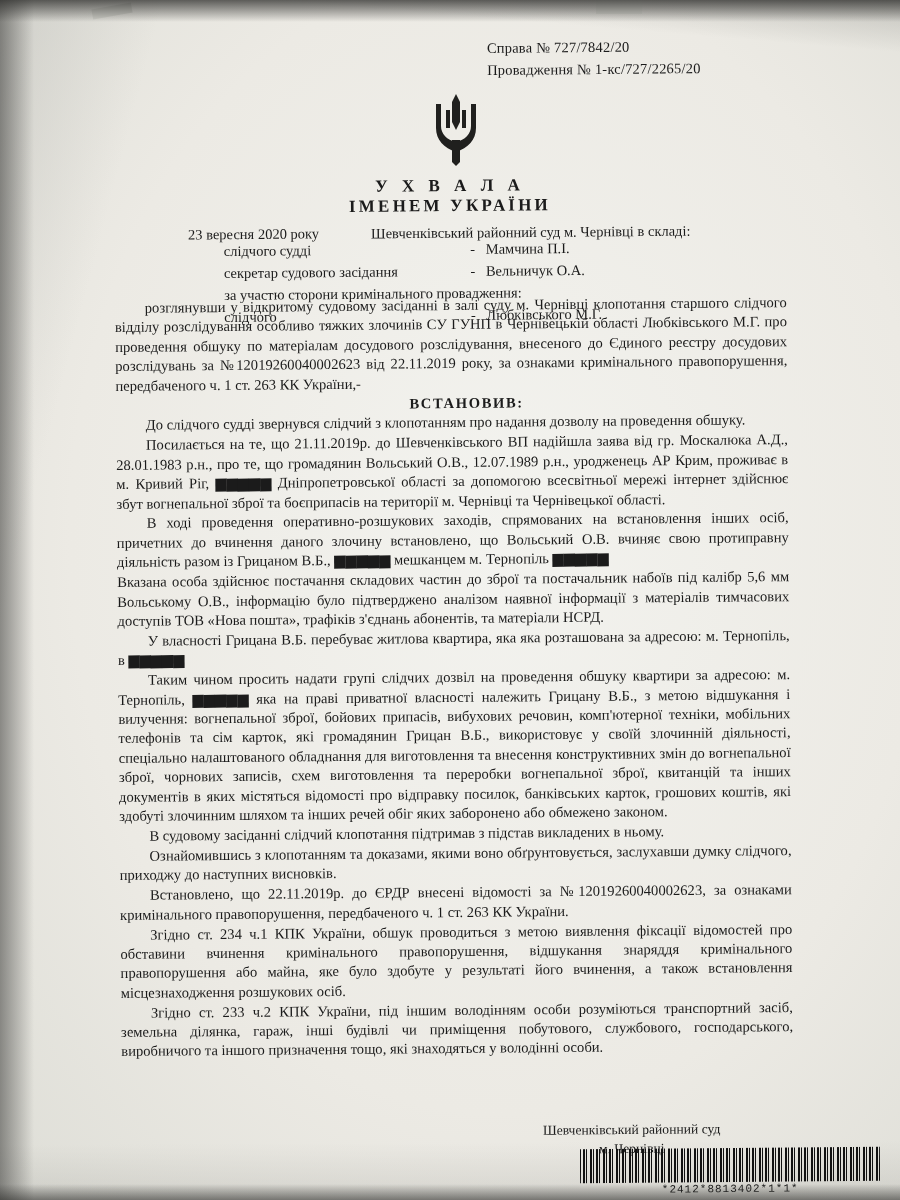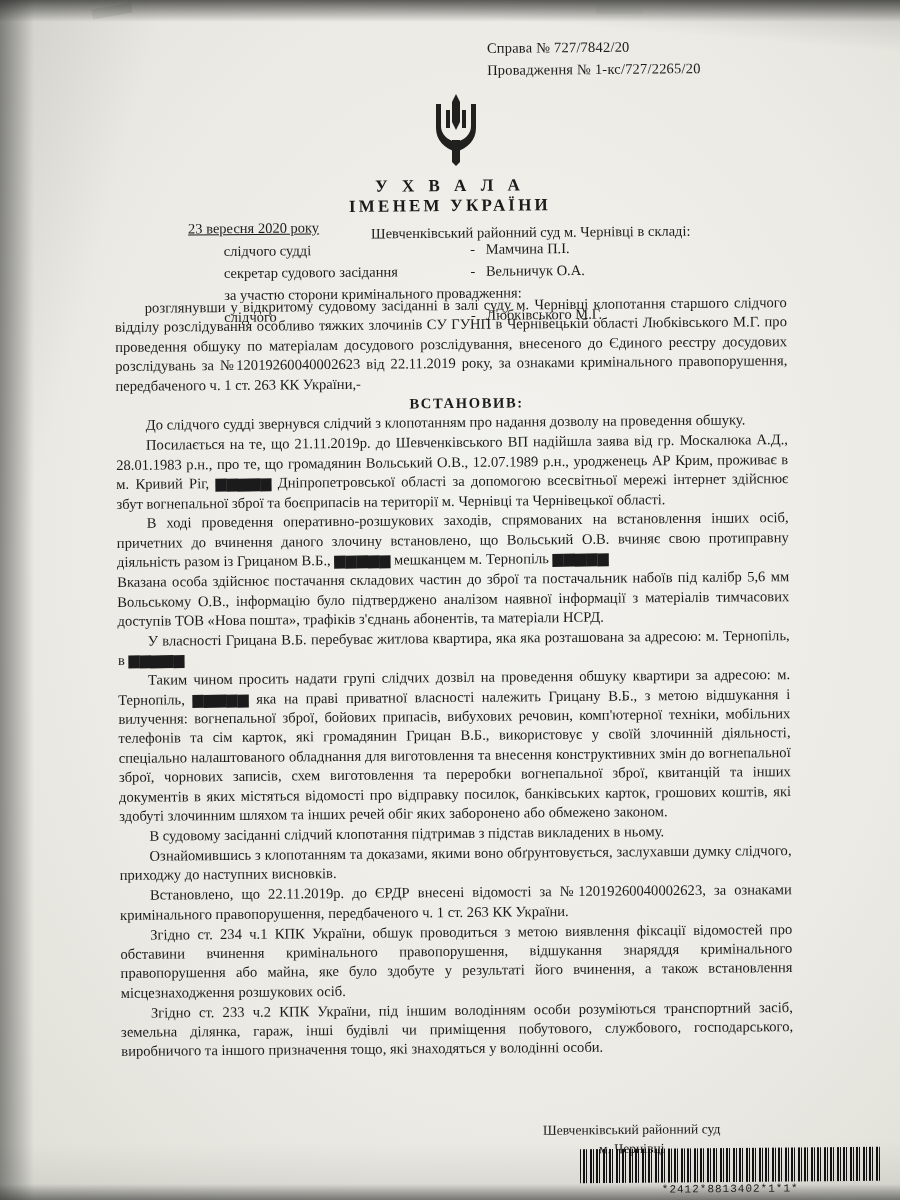--- a/index.html
+++ b/index.html
@@ -91,21 +91,21 @@
     font-size: 17px;
   }
   .title1 { top: 176px; }
   .title2 { top: 196px; letter-spacing: 3.2px; }
 
   .head-row {
     position: absolute;
     font-size: 14.5px;
     line-height: 1.5;
   }
-  .date-line { left: 188px; top: 218px; text-decoration: underline; }
+  .date-line { left: 188px; top: 224px; }
   .court-line { left: 371px; top: 222px; }
 
   .role-tbl {
     position: absolute;
     left: 224px;
     top: 238px;
     width: 470px;
     font-size: 14.5px;
     line-height: 1.52;
   }

